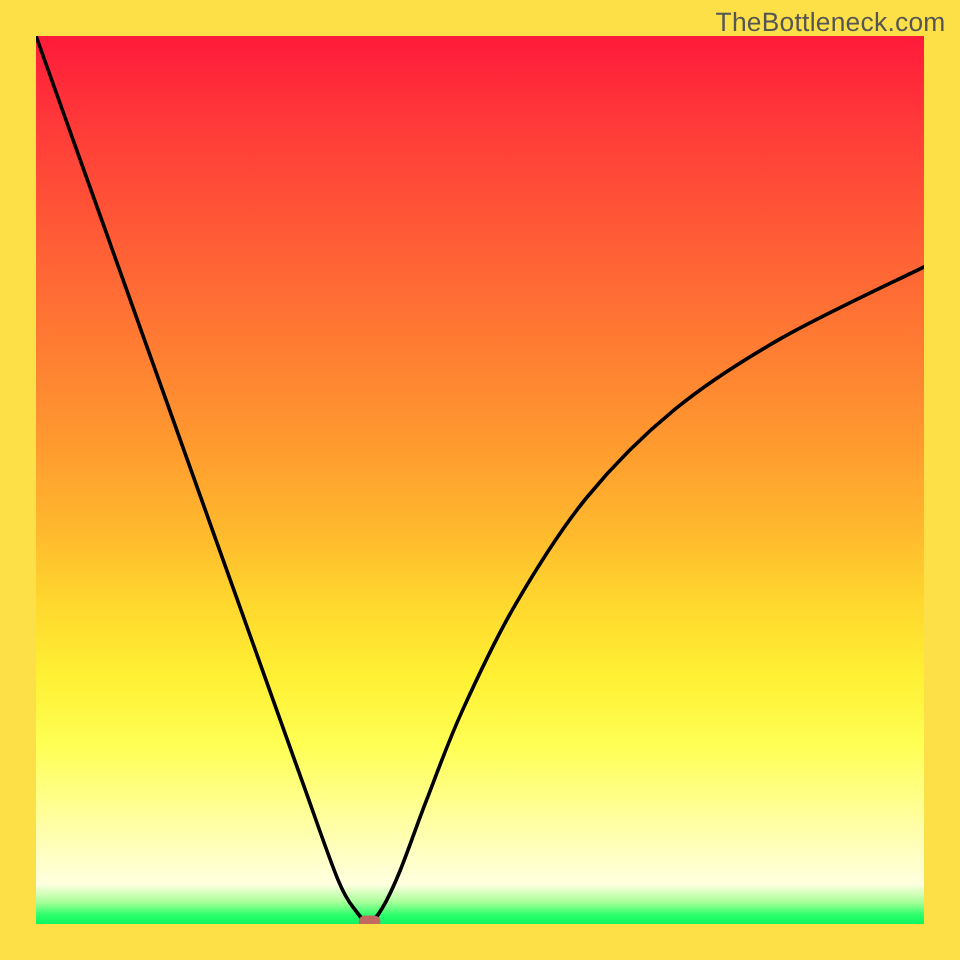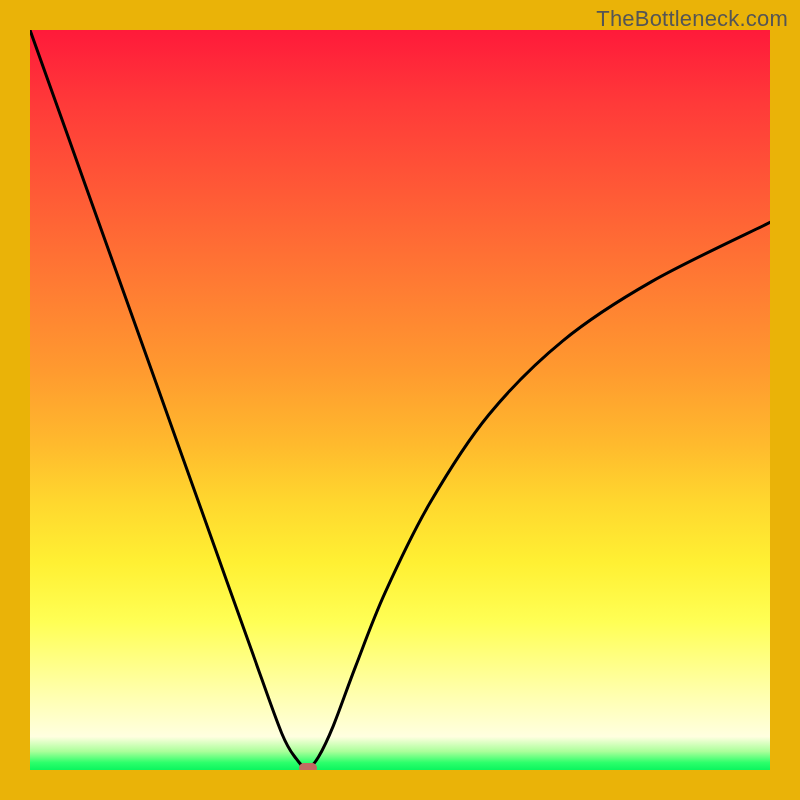--- a/index.html
+++ b/index.html
@@ -8,21 +8,21 @@
     width: 800px;
     height: 800px;
     overflow: hidden;
     background: #000;
     font-family: Arial, Helvetica, sans-serif;
   }
   .frame {
     position: relative;
     width: 800px;
     height: 800px;
-    background: #eab308;
+    background: #fde047;
   }
   .watermark {
     position: absolute;
     top: 6px;
     right: 12px;
     color: #555;
     font-size: 22px;
     font-weight: 400;
     letter-spacing: 0.2px;
     z-index: 10;

